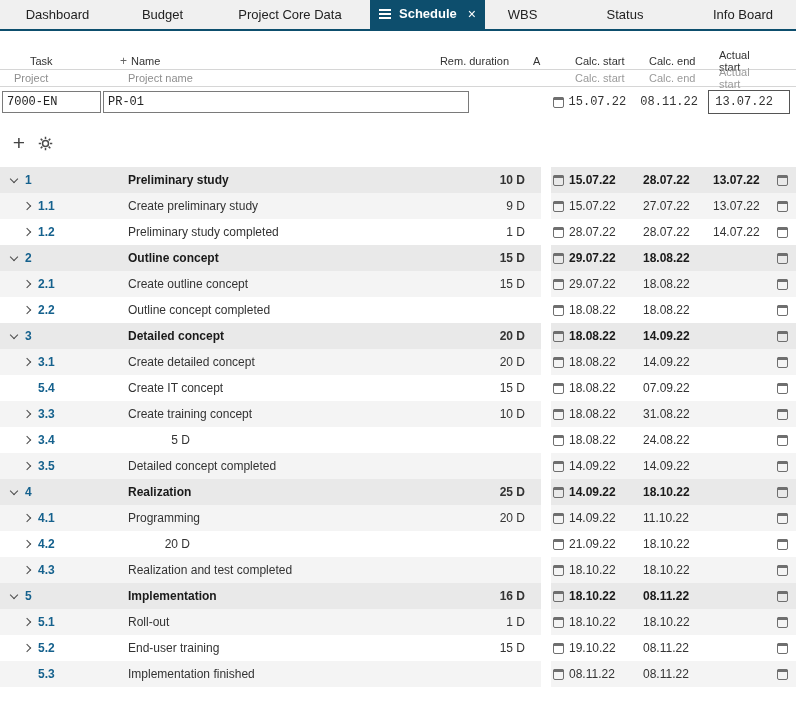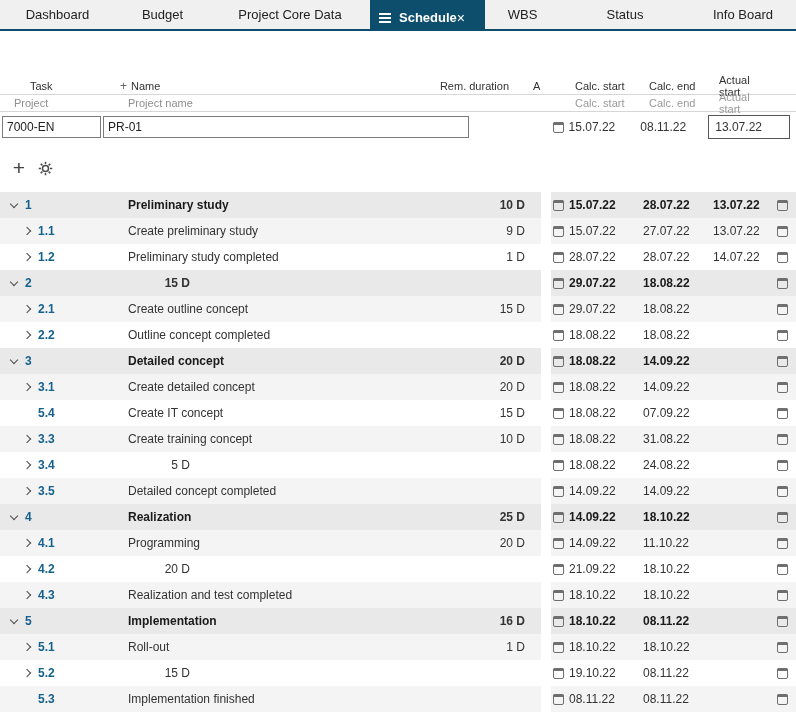--- a/index.html
+++ b/index.html
@@ -9,28 +9,28 @@
     --altbg:#f4f4f4;
     --hairline:#d6d6d6;
   }
   *{box-sizing:border-box;margin:0;padding:0;}
   html,body{width:796px;height:725px;overflow:hidden;background:#fff;
     font-family:"Liberation Sans","DejaVu Sans",sans-serif;color:#333;}
   
   .tabbar{display:flex;height:31px;background:#f0f0f0;border-bottom:2px solid var(--accent);align-items:flex-start;}
   .tab{height:29px;line-height:29px;text-align:center;font-size:13px;color:#222;white-space:nowrap;overflow:hidden;}
   .tab.active{height:29px;line-height:normal;background:var(--accent);color:#fff;margin-bottom:-16px;z-index:2;position:relative;
-    display:flex;flex-direction:row;padding:6px 9px 0 9px;}
+    display:flex;flex-direction:column;padding:6px 9px 0 9px;}
   .tab.active .toprow{display:flex;align-items:center;width:100%;}
   .tab.active .tlabel{font-weight:bold;font-size:13px;margin-left:8px;}
   .tab.active .close{margin-left:auto;font-size:14px;line-height:14px;color:#fff;cursor:default;}
   .tab.active .sub{font-size:10px;color:#cfe0ea;text-align:left;margin:13px 0 0 33px;}
   .burger{display:inline-block;width:12px;height:2px;background:#fff;box-shadow:0 -4px 0 #fff,0 4px 0 #fff;margin-top:1px;}
   
-  .content{margin-top:47px;}
+  .content{margin-top:22px;}
   .band{display:flex;width:796px;align-items:center;}
   .lpane{width:541px;display:flex;align-items:center;padding-left:8px;height:100%;}
   .gut{width:10px;height:100%;}
   .rpane{width:245px;display:flex;align-items:center;height:100%;padding-right:5px;}
   
   .head1,.head2{height:17px;font-size:11px;}
   .head1{border-bottom:1px solid var(--hairline);}
   .head2{border-bottom:1px solid var(--hairline);color:#8e8e8e;}
   .head2 .rpane{color:#9a9a9a;}
   .h-task{width:112px;padding-left:22px;}
@@ -44,21 +44,21 @@
   
   .c-ical{width:18px;display:flex;align-items:center;padding-left:2px;}
   .c-cs{width:74px;}
   .c-ce{width:70px;}
   .c-as{width:60px;}
   .c-ical2{width:18px;display:flex;align-items:center;justify-content:center;}
   
   .cal{width:11px;height:11px;border:1px solid #6f6f6f;border-radius:2px;display:inline-block;position:relative;background:transparent;}
   .cal::before{content:'';position:absolute;left:-1px;right:-1px;top:-1px;height:3px;background:#6f6f6f;border-radius:2px 2px 0 0;}
   
-  .inputs{height:30px;}
+  .inputs{height:30px;font-family:Liberation Mono, monospace;}
   .inputs .lpane{padding-left:2px;}
   .tin{height:22px;border:1px solid #7a7a7a;font-family:inherit;font-size:12px;padding:0 4px;color:#222;background:#fff;}
   .in1{width:99px;}
   .in2{width:366px;margin-left:2px;}
   .inputs .c-cs,.inputs .c-ce{font-size:12px;color:#333;}
   .as-box{margin-left:auto;width:84px;height:24px;border:1px solid #555;display:flex;align-items:center;padding-left:6px;font-size:12px;background:#fff;margin-right:1px;}
   
   .toolbar{height:28px;margin-top:12px;}
   .tb-plus{font-size:21px;color:#444;line-height:22px;width:22px;text-align:center;cursor:default;}
   .tb-gear{margin-left:8px;display:flex;align-items:center;cursor:default;}
@@ -256,20 +256,21 @@
         </div>
       </div>
       <div class="band row group">
         <div class="lpane">
           <div class="tree">
             <span class="tog">
               <span class="chev down"></span>
             </span>
             <span class="num">2</span>
           </div>
+          <span class="nm">Outline concept</span>
           <span class="dur">15 D</span>
           <span class="acol"></span>
         </div>
         <div class="gut"></div>
         <div class="rpane">
           <span class="c-ical">
             <span class="cal"></span>
           </span>
           <span class="c-cs">29.07.22</span>
           <span class="c-ce">18.08.22</span>
@@ -626,20 +627,21 @@
         </div>
       </div>
       <div class="band row">
         <div class="lpane">
           <div class="tree">
             <span class="tog child">
               <span class="chev right"></span>
             </span>
             <span class="num">5.2</span>
           </div>
+          <span class="nm">End-user training</span>
           <span class="dur">15 D</span>
           <span class="acol"></span>
         </div>
         <div class="gut"></div>
         <div class="rpane">
           <span class="c-ical">
             <span class="cal"></span>
           </span>
           <span class="c-cs">19.10.22</span>
           <span class="c-ce">08.11.22</span>

